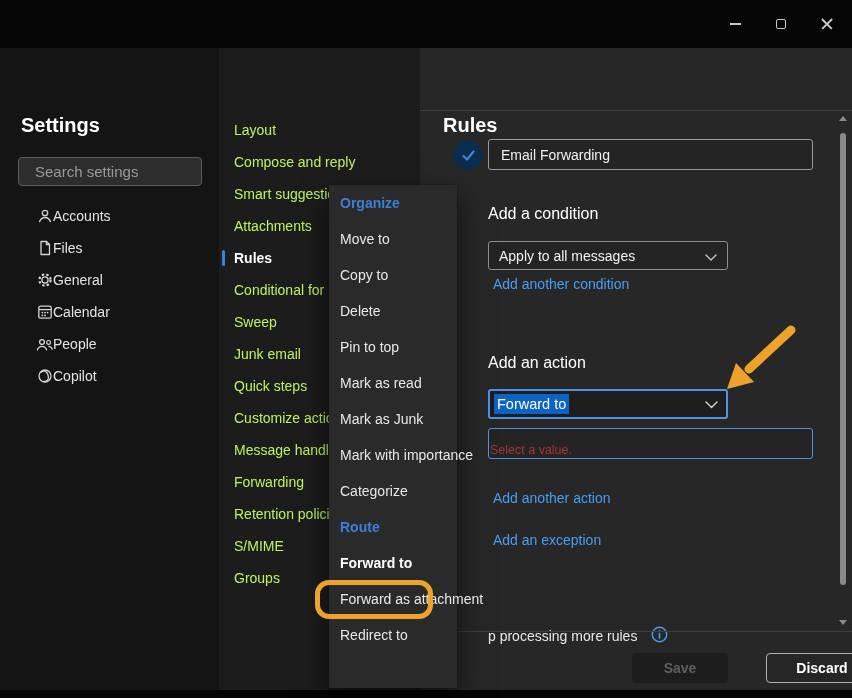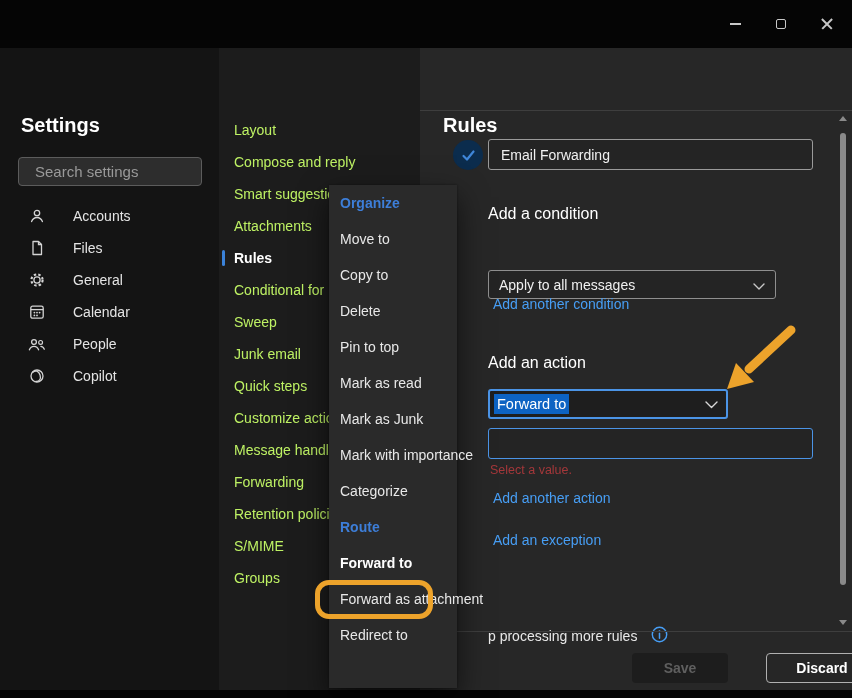--- a/index.html
+++ b/index.html
@@ -23,46 +23,46 @@
   .sidebar { position:absolute; left:0; top:48px; width:219px; height:642px; background:#141414; }
   .subnav  { position:absolute; left:219px; top:48px; width:201px; height:642px; background:#1c1c1c; }
   .main    { position:absolute; left:420px; top:48px; width:432px; height:642px; background:#272727; }
   
   .settings-title { position:absolute; left:21px; top:66px; font-size:20px; font-weight:700; color:#fff; }
   .searchbox { position:absolute; left:18px; top:109px; width:184px; height:29px; background:#2d2d2d;
     border:1px solid #5c5c5c; border-radius:4px; display:flex; align-items:center; padding:0 8px; gap:8px; }
   .searchbox input { flex:1; background:transparent; border:none; outline:none; color:#eab308; font-size:15px; font-family:inherit; }
   .searchbox input::placeholder { color:#9a9a9a; }
   .nav-list { position:absolute; left:0; top:152px; width:219px; }
-  .nav-item { position:relative; height:32px; display:flex; align-items:center; padding-left:28px; gap:28px; font-size:14px; color:#e4e4e4; cursor:default; }
+  .nav-item { position:relative; height:32px; display:flex; align-items:center; padding-left:36px; gap:0; font-size:14px; color:#e4e4e4; cursor:default; }
   .nav-item .ic { width:17px; height:17px; display:flex; align-items:center; justify-content:center; }
   .nav-item.sel { font-weight:700; color:#fff; }
   .nav-item.sel:before { content:""; position:absolute; left:11px; top:6px; width:3px; height:20px; border-radius:2px; background:#3b82d8; }
   
   .subnav-list { position:absolute; left:0; top:66px; width:201px; }
   .subnav-item { position:relative; height:32px; display:flex; align-items:center; padding-left:15px; font-size:14px; color:#bef264; white-space:nowrap; cursor:default; }
   .subnav-item.sel { font-weight:700; color:#fff; }
   .subnav-item.sel:before { content:""; position:absolute; left:3px; top:8px; width:3px; height:16px; border-radius:2px; background:#3b82d8; }
   
   .panel-title { position:absolute; left:23px; top:66px; font-size:20px; font-weight:700; color:#fff; }
   .hdiv { position:absolute; left:0; width:432px; height:1px; background:#3e3e3e; }
   .check-circle { position:absolute; left:33px; top:92px; width:30px; height:30px; border-radius:50%; background:#0b2c4d; display:flex; align-items:center; justify-content:center; cursor:default; }
   .name-input { position:absolute; left:68px; top:91px; width:325px; height:31px; background:#242424;
     border:1px solid #9a9a9a; border-radius:3px; color:#f0f0f0; font-size:14px; font-family:inherit; padding:0 12px; outline:none; }
   .sec-label { position:absolute; font-size:16px; color:#fff; font-weight:400; }
-  .select-box { position:absolute; left:68px; width:288px; height:29px; background:#242424; border:1px solid #8f8f8f;
-    border-radius:3px; display:flex; align-items:center; padding:0 10px; font-size:14px; color:#f0f0f0; cursor:default;margin-top:29px; }
+  .select-box { position:absolute; left:68px; width:240px; height:29px; background:#242424; border:1px solid #8f8f8f;
+    border-radius:3px; display:flex; align-items:center; padding:0 10px; font-size:14px; color:#f0f0f0; cursor:default; }
   .select-box .chev { margin-left:auto; }
   .combo { position:absolute; left:68px; top:341px; width:240px; height:30px; background:#1e1e1e; border:2px solid #4b94e6;
     border-radius:3px; display:flex; align-items:center; padding:0 8px 0 4px; font-size:14.5px; color:#fff; cursor:default; }
   .combo .sel-text { background:#0d63c3; padding:2px 3px; }
   .combo .chev { margin-left:auto; }
   .empty-input { position:absolute; left:68px; top:380px; width:325px; height:31px; background:#242424;
     border:1px solid #4b94e6; border-radius:3px; outline:none; color:#f0f0f0; font-family:inherit; font-size:14px; padding:0 10px; }
-  .err-text { position:absolute; left:70px; top:415px; font-size:12.5px; color:#a4373a;text-align:right; }
+  .err-text { position:absolute; left:70px; top:395px; font-size:12.5px; color:#a4373a;text-align:right; }
   .blue-link { position:absolute; font-size:14px; color:#479ef5; cursor:pointer; }
   .stop-row { position:absolute; left:68px; top:578px; display:flex; align-items:center; gap:14px; font-size:14px; color:#e8e8e8; }
   .footer-btns { position:absolute; top:605px; left:0; width:432px; height:30px; }
   .btn-save { position:absolute; left:212px; top:0; width:96px; height:30px; background:#1d1d1d; border:none; border-radius:4px;
     color:#5f5f5f; font-size:14px; font-weight:600; font-family:inherit; cursor:default; }
   .btn-discard { position:absolute; left:320px; top:0; width:112px; height:30px; background:#262626; border:1px solid #b0b0b0;
     border-radius:4px; color:#fff; font-size:14px; font-weight:700; font-family:inherit; cursor:pointer;margin-left:26px; }
   
   .sb-thumb { position:absolute; left:420px; top:85px; width:6px; height:452px; background:#8a8a8a; border-radius:3px; cursor:default; }
   .sb-up { position:absolute; left:419px; top:68px; width:0; height:0; border-left:4px solid transparent; border-right:4px solid transparent; border-bottom:5px solid #8a8a8a; }
@@ -233,21 +233,21 @@
 
     <div class="sec-label" style="left:68px; top:157px">Add a condition</div>
     <div class="select-box" style="top:193px">
       <span>Apply to all messages</span>
       <span class="chev">
         <svg width="12" height="7" viewBox="0 0 12 7">
             <path d="M1 1 6 6 11 1" fill="none" stroke="#c8c8c8" stroke-width="1.4" stroke-linecap="round" stroke-linejoin="round"></path>
           </svg>
       </span>
     </div>
-    <div class="blue-link" style="left:73px; top:248px">Add another condition</div>
+    <div class="blue-link" style="left:73px; top:228px">Add another condition</div>
 
     <div class="sec-label" style="left:68px; top:306px">Add an action</div>
     <div class="combo">
       <span class="sel-text">Forward to</span>
       <span class="chev">
         <svg width="13" height="8" viewBox="0 0 13 8">
             <path d="M1 1 6.5 6.5 12 1" fill="none" stroke="#d8d8d8" stroke-width="1.4" stroke-linecap="round" stroke-linejoin="round"></path>
           </svg>
       </span>
     </div>

